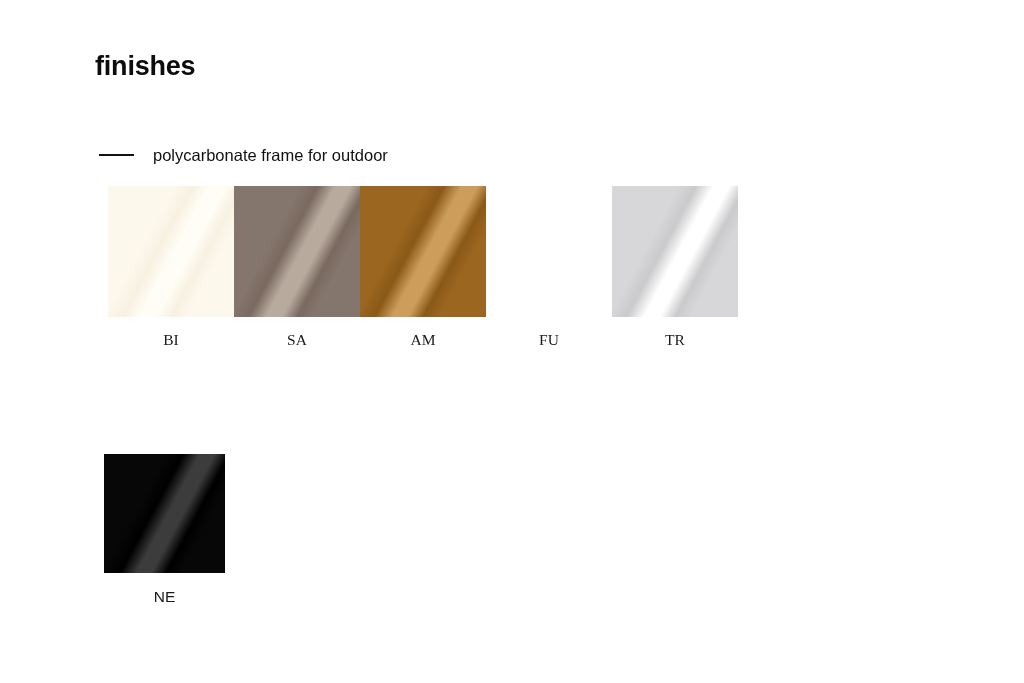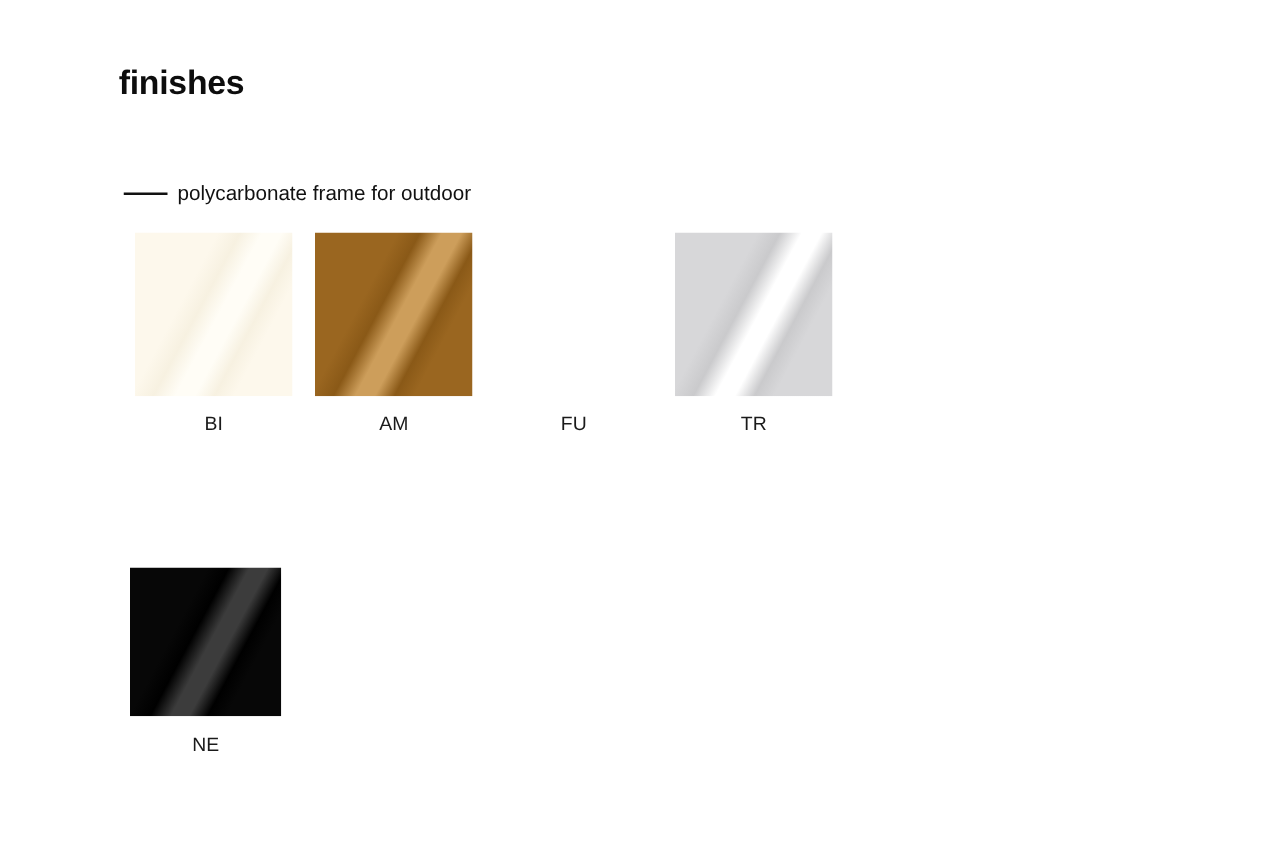--- a/index.html
+++ b/index.html
@@ -34,21 +34,21 @@
     letter-spacing: -0.2px;
     line-height: 1;
     color: #0d0d0d;
   }
 
   
   .section-header {
     position: absolute;
     display: flex;
     align-items: center;
-    gap: 8px;
+    gap: 19px;
   }
   .section-dash {
     display: block;
     width: 35px;
     height: 2px;
     background: #111111;
     flex: 0 0 auto;
   }
   .section-label {
     font-size: 16.5px;
@@ -62,21 +62,21 @@
   #section-standard-header { left: 99px; top: 412px; }
 
   
   .swatch-row {
     position: absolute;
     display: flex;
   }
   #row-outdoor {
     left: 108px;
     top: 186px;
-    gap: 18px;
+    font-family: Liberation Serif, serif;
   }
   #row-standard {
     left: 104px;
     top: 454px;
     gap: 18px;
   }
 
   .swatch-cell {
     display: flex;
     flex-direction: column;
@@ -126,20 +126,26 @@
 
   <div class="swatch-row" id="row-outdoor">
 
     <div class="swatch-cell">
       <div class="swatch-chip">
         <span class="gloss" style="background: linear-gradient(118deg, rgb(253, 248, 236) 0%, rgb(253, 248, 236) 34%, rgb(247, 241, 225) 43%, rgb(255, 253, 246) 52%, rgb(255, 253, 246) 60%, rgb(247, 241, 225) 68%, rgb(253, 248, 236) 76%, rgb(253, 248, 236) 100%);"></span>
       </div>
       <div class="swatch-label">BI</div>
     </div>
 
+    <div class="swatch-cell">
+      <div class="swatch-chip">
+        <span class="gloss" style="background: linear-gradient(118deg, rgb(133, 118, 109) 0%, rgb(133, 118, 109) 34%, rgb(121, 105, 95) 43%, rgb(184, 171, 158) 52%, rgb(184, 171, 158) 60%, rgb(121, 105, 95) 68%, rgb(133, 118, 109) 76%, rgb(133, 118, 109) 100%);"></span>
+      </div>
+      <div class="swatch-label">SA</div>
+    </div>
 
     <div class="swatch-cell">
       <div class="swatch-chip">
         <span class="gloss" style="background: linear-gradient(118deg, rgb(154, 102, 32) 0%, rgb(154, 102, 32) 34%, rgb(138, 89, 23) 43%, rgb(205, 158, 91) 52%, rgb(205, 158, 91) 60%, rgb(138, 89, 23) 68%, rgb(154, 102, 32) 76%, rgb(154, 102, 32) 100%);"></span>
       </div>
       <div class="swatch-label">AM</div>
     </div>
 
     <div class="swatch-cell">
       <div class="swatch-chip">

